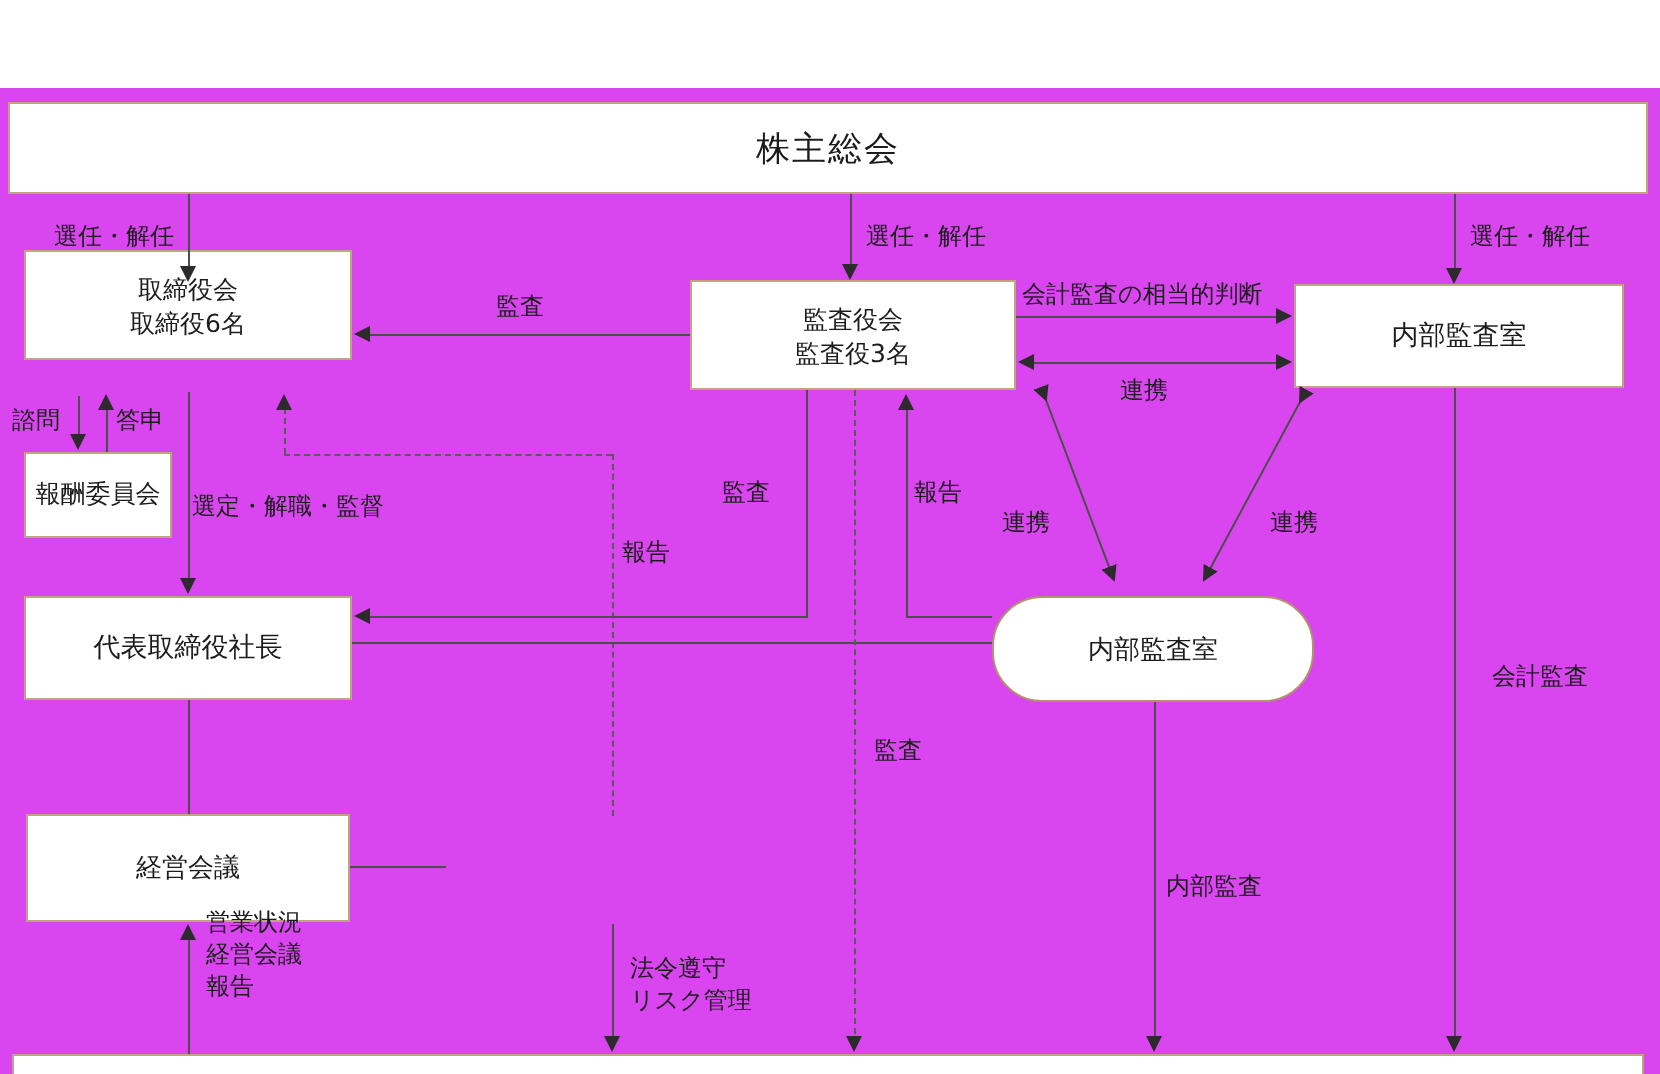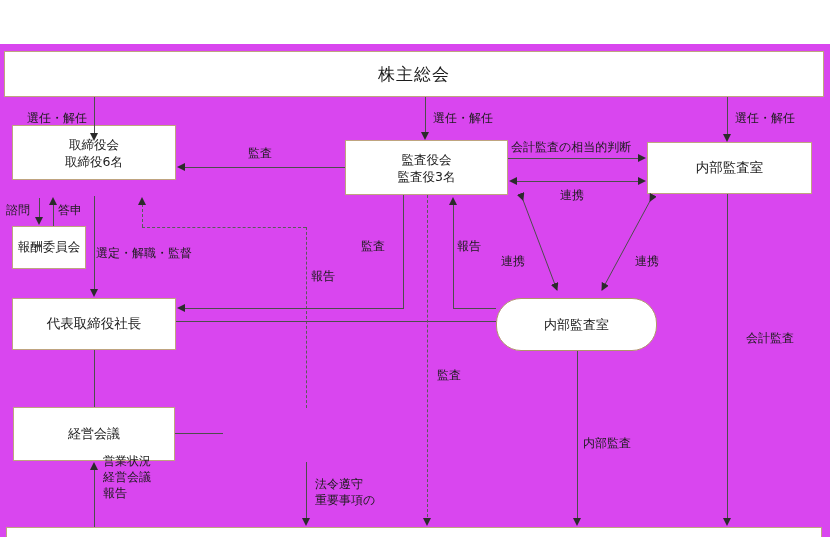--- a/index.html
+++ b/index.html
@@ -158,16 +158,16 @@
   <div class="lab" style="left:583px;top:391px;">内部監査</div>
 
   <div class="lab" style="left:103px;top:409px;">
     <div>営業状況</div>
     <div>経営会議</div>
     <div>報告</div>
   </div>
 
   <div class="lab" style="left:315px;top:432px;">
     <div>法令遵守</div>
-    <div>重要事項の</div>
+    <div>リスク管理</div>
   </div>
 
 </div>
 
 </body></html>

